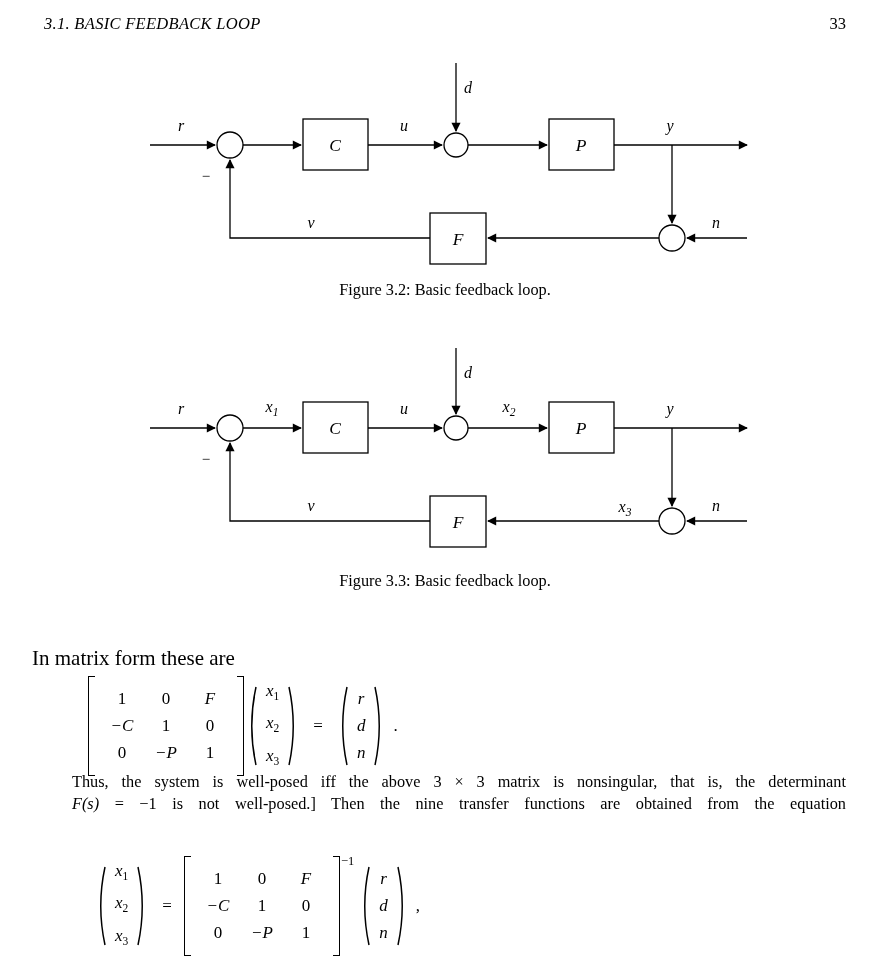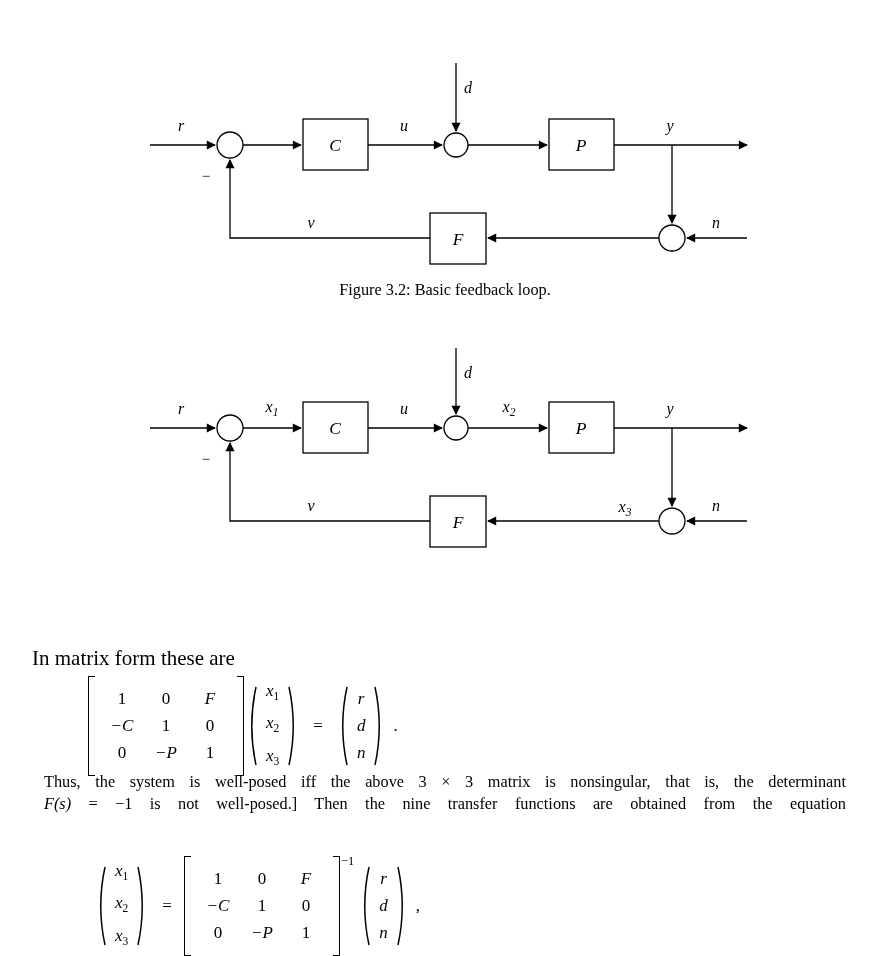--- a/index.html
+++ b/index.html
@@ -26,21 +26,21 @@
   svg rect.block { fill:#fff; stroke:#000; stroke-width:1.3; }
   svg circle.junction { fill:#fff; stroke:#000; stroke-width:1.3; }
   .caption {
     position:absolute; left:0; width:100%; text-align:center; font-size:16.3px;
   }
   .intro { position:absolute; left:32px; top:646px; font-size:21px; }
   .para {
     position:absolute; left:44px; width:802px; top:771px;
     font-size:16.3px; line-height:21.6px;
   }
-  .para .pline { text-align:justify; text-align-last:justify; }
+  .para .pline { text-align:justify; text-align-last:justify;margin-left:28px; }
   .equation {
     position:absolute; display:flex; align-items:center; font-size:17px;
   }
   .matrix {
     display:grid; grid-template-columns:repeat(3, minmax(34px, auto));
     column-gap:10px; row-gap:5px; justify-items:center; padding:7px 10px;
   }
   .matrix span, .vec > span { line-height:22px; }
   .vec { display:grid; row-gap:5px; justify-items:center; padding:4px 7px; }
   .bl, .br { width:7px; align-self:stretch; box-sizing:border-box; }
@@ -51,20 +51,24 @@
   .punct { margin-left:6px; }
   .sup { align-self:flex-start; font-size:12.5px; margin:-2px 3px 0 1px; }
   sub.vsub { font-size:11.5px; }
   .paren-svg { display:block; margin:0 1px; }
 </style>
 </head>
 <body>
 
 <div id="page">
 
+  <div class="header">
+    <span class="sec">3.1.  BASIC FEEDBACK LOOP</span>
+    <span>33</span>
+  </div>
 
   <svg class="figure-svg" style="top:55px" width="890" height="228" viewBox="0 0 890 228">
     <defs>
       <marker id="ar32" viewBox="0 0 10 10" refX="9" refY="5" markerWidth="9" markerHeight="7" orient="auto">
         <path d="M0,0 L10,5 L0,10 z" fill="#000"></path>
       </marker>
     </defs>
     <line x1="456" y1="8" x2="456" y2="76" marker-end="url(#ar32)"></line>
     <text x="464" y="38">d</text>
     <text x="181" y="76" text-anchor="middle">r</text>
@@ -123,20 +127,21 @@
     <circle class="junction" cx="672" cy="183" r="13"></circle>
     <text x="625" y="174" text-anchor="middle"><tspan>x</tspan><tspan class="svgsub" dy="3.5">3</tspan></text>
     <text x="716" y="173" text-anchor="middle">n</text>
     <line x1="747" y1="183" x2="687" y2="183" marker-end="url(#ar33)"></line>
     <line x1="659" y1="183" x2="488" y2="183" marker-end="url(#ar33)"></line>
     <rect class="block" x="430" y="158" width="56" height="51"></rect>
     <text x="458" y="190" text-anchor="middle" class="blk">F</text>
     <text x="311" y="173" text-anchor="middle">v</text>
     <path class="wire" d="M430,183 H230 V105" marker-end="url(#ar33)"></path>
   </svg>
+  <div class="caption" style="top:571px">Figure 3.3: Basic feedback loop.</div>
 
   <div class="intro">In matrix form these are</div>
 
   <div class="equation" style="left:88px; top:676px;">
     <div class="bl"></div>
     <div class="matrix">
       <span>1</span>
       <span>0</span>
       <span class="mi">F</span>
       <span class="mi">−C</span>

